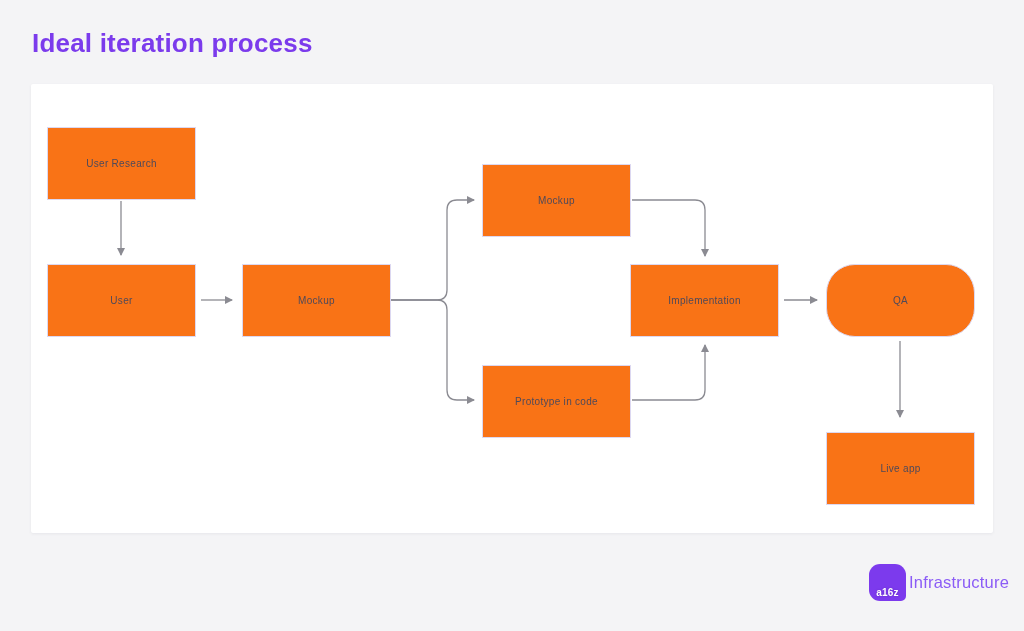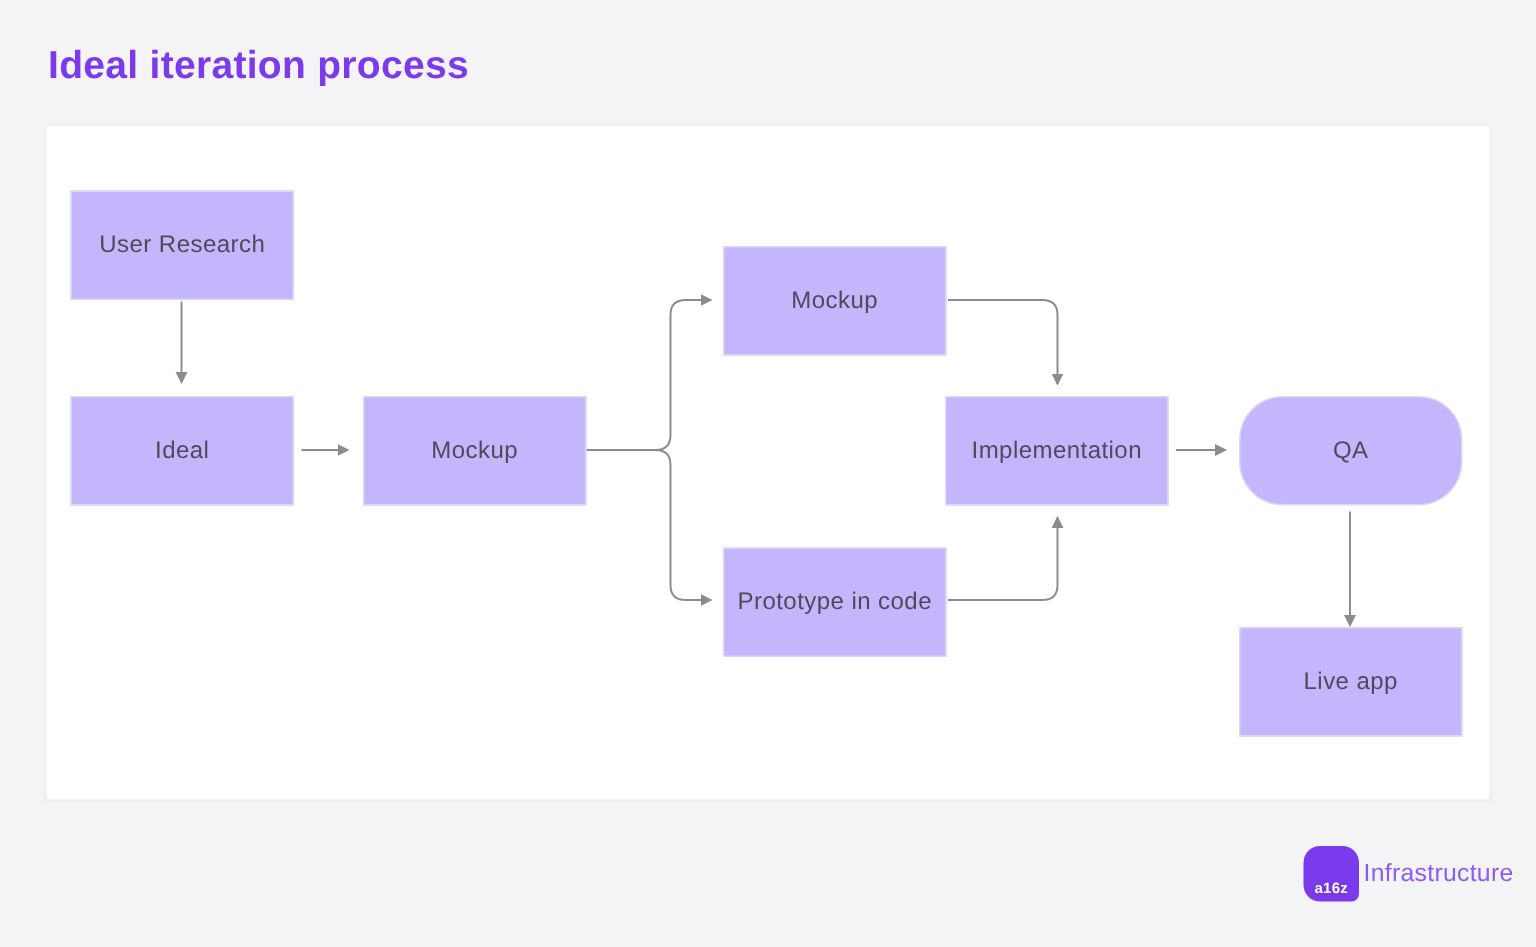--- a/index.html
+++ b/index.html
@@ -31,37 +31,37 @@
   }
   .connectors {
     position: absolute;
     left: 0; top: 0;
     width: 1024px; height: 631px;
     pointer-events: none;
   }
   .node {
     position: absolute;
     width: 149px; height: 73px;
-    background: #c4b5fd;
+    background: #f97316;
     border: 1px solid #dcd8f1;
     display: flex;
     align-items: center;
     justify-content: center;
-    font-size: 16px;
+    font-size: 10px;
     letter-spacing: 0.3px;
     color: #4f4a5a;
   }
   .node-user-research { left: 47px;  top: 127px; }
   .node-idea          { left: 47px;  top: 264px; }
   .node-mockup-mid    { left: 242px; top: 264px; }
   .node-mockup-top    { left: 482px; top: 164px; }
   .node-prototype     { left: 482px; top: 365px; }
   .node-implementation{ left: 630px; top: 264px; }
   .node-qa            { left: 826px; top: 264px; border-radius: 29px; }
-  .node-live-app      { left: 826px; top: 418px; }
+  .node-live-app      { left: 826px; top: 432px; }
   .branding {
     position: absolute;
     left: 869px; top: 564px;
     display: flex;
     align-items: center;
   }
   .logo-square {
     position: relative;
     width: 37px; height: 37px;
     background: #7c3aed;
@@ -109,21 +109,21 @@
       <path d="M632 400 L695 400 Q705 400 705 390 L705 345" marker-end="url(#arrow)"></path>
       <path d="M784 300 L817 300" marker-end="url(#arrow)"></path>
       <path d="M900 341 L900 417" marker-end="url(#arrow)"></path>
     </g>
   </svg>
 
   <div class="node node-user-research">
     <span>User Research</span>
   </div>
   <div class="node node-idea">
-    <span>Ideal</span>
+    <span>User</span>
   </div>
   <div class="node node-mockup-mid">
     <span>Mockup</span>
   </div>
   <div class="node node-mockup-top">
     <span>Mockup</span>
   </div>
   <div class="node node-prototype">
     <span>Prototype in code</span>
   </div>

